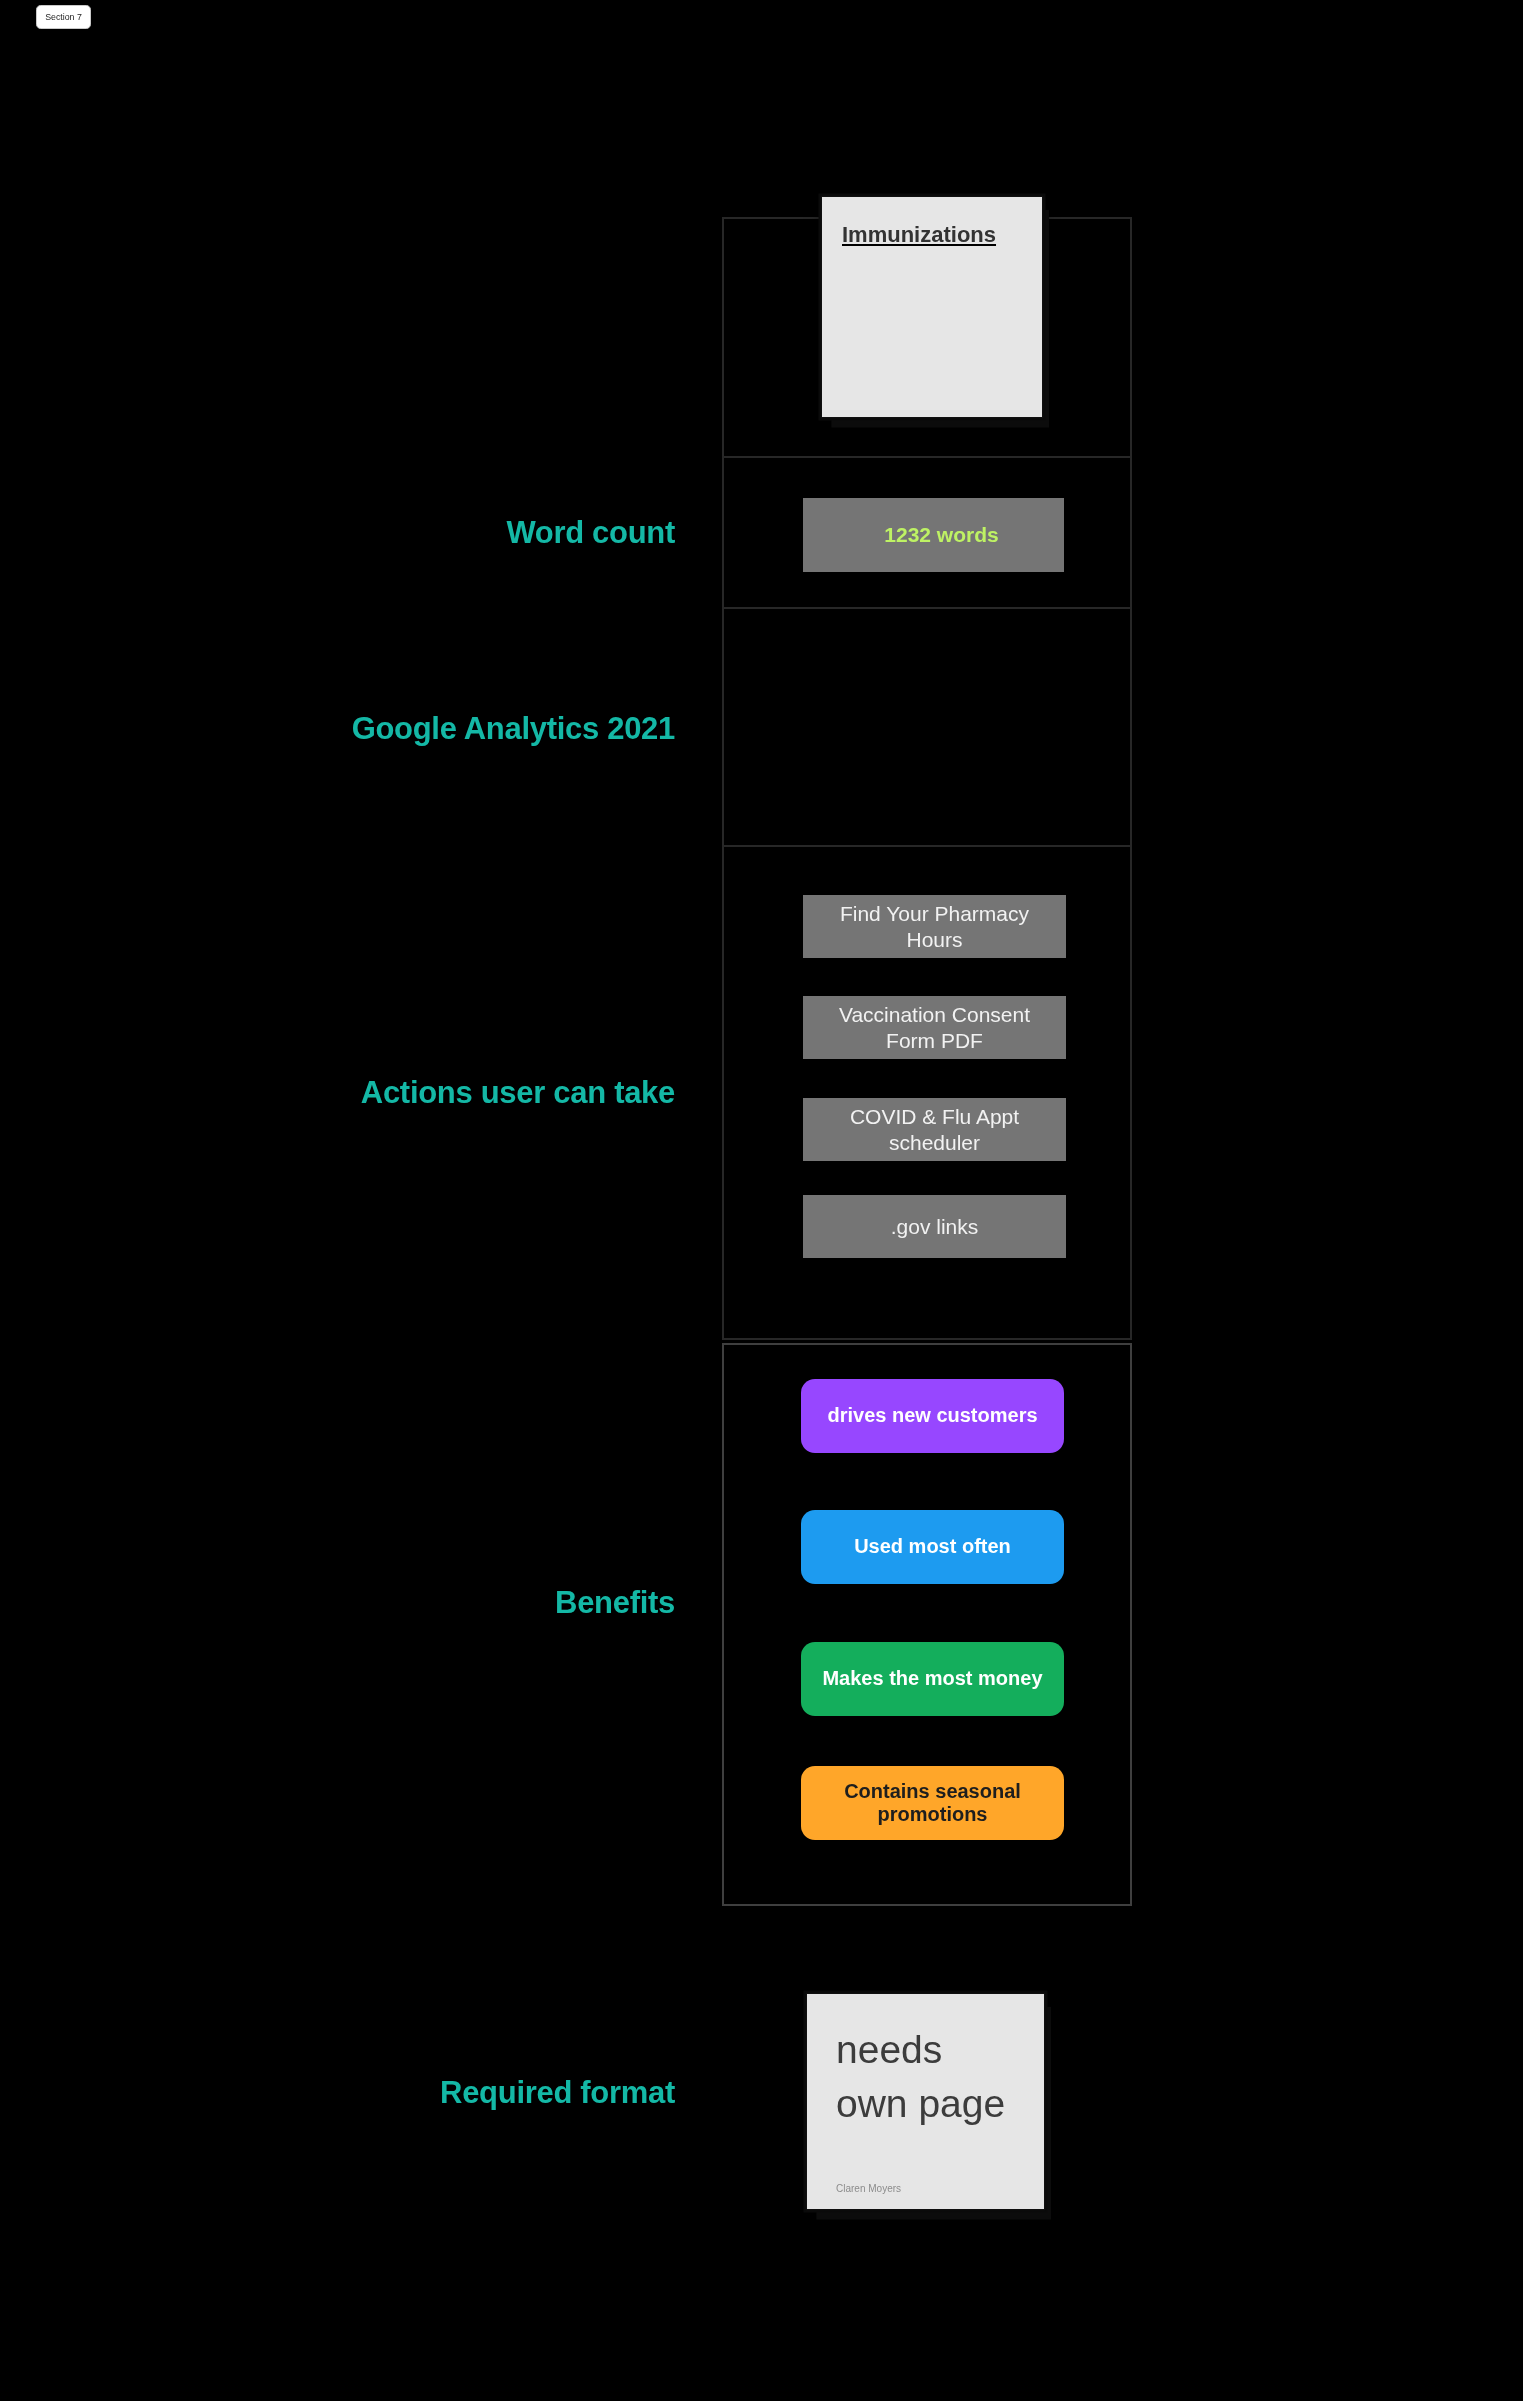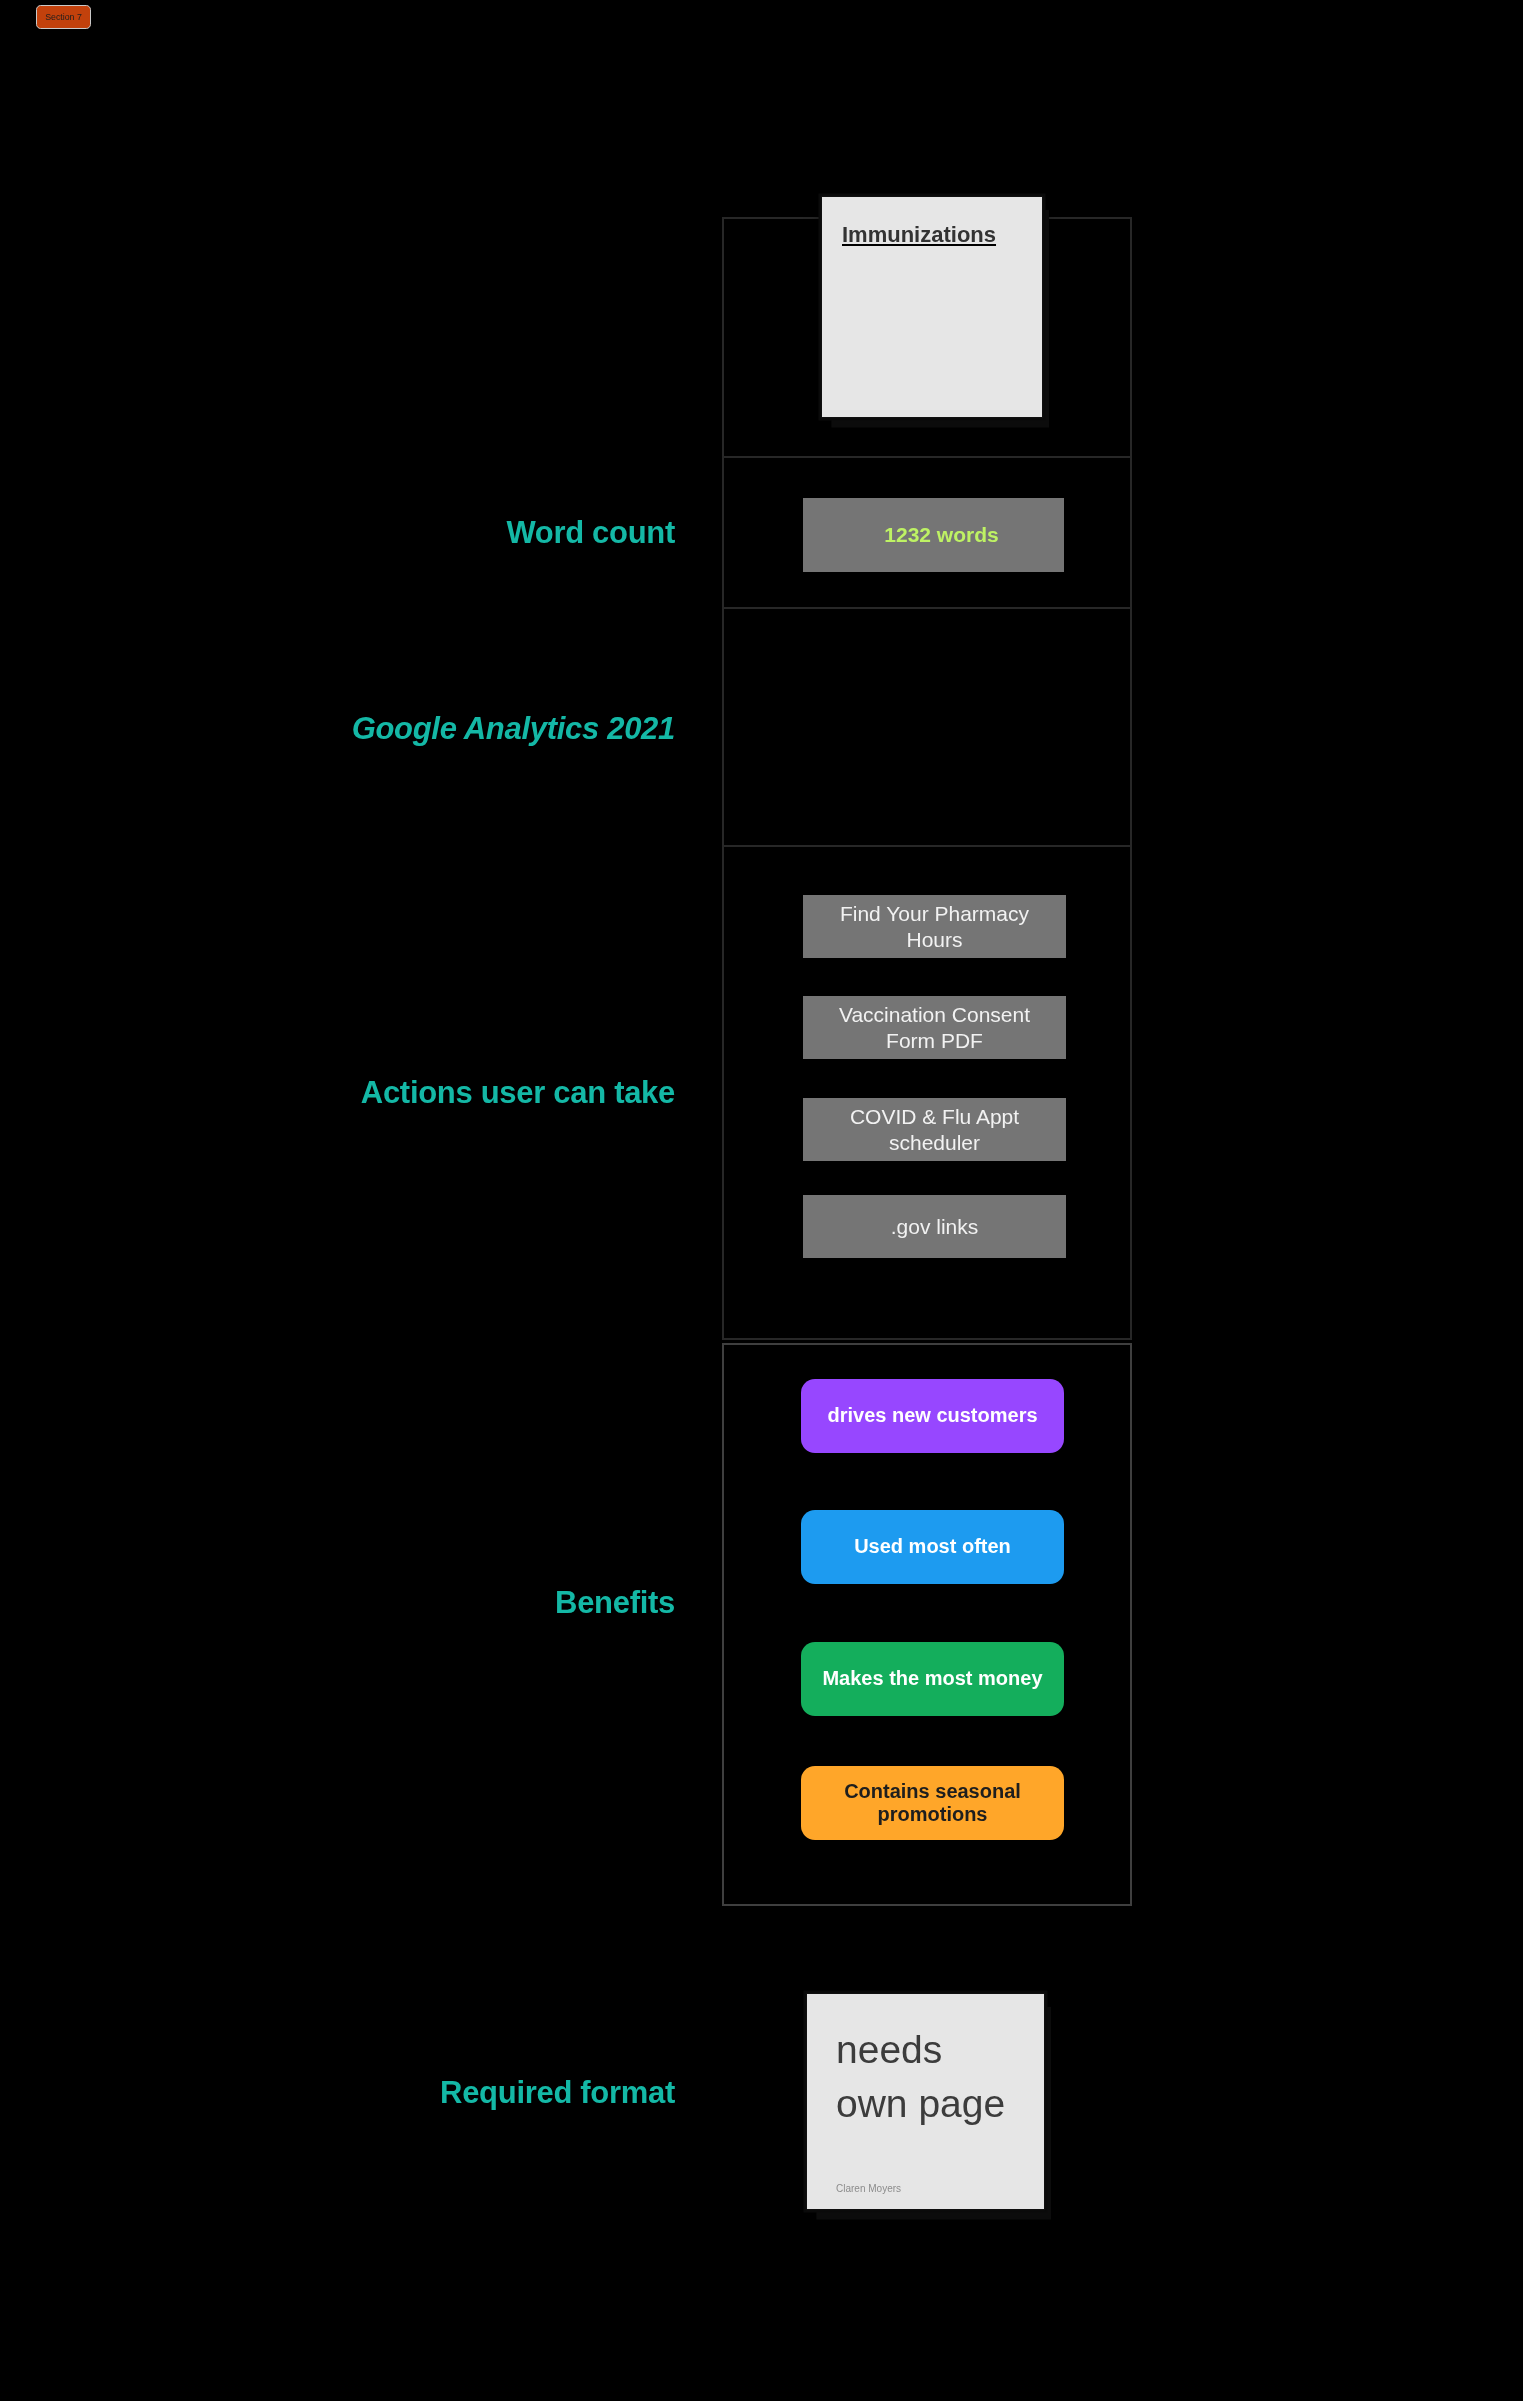--- a/index.html
+++ b/index.html
@@ -8,21 +8,21 @@
     width:1523px;height:2401px;
     font-family:"Liberation Sans", sans-serif;
     overflow:hidden;
   }
   .canvas{position:absolute;inset:0;background:#000;}
 
   
   .section-chip{
     position:absolute;left:36px;top:4.7px;
     min-width:55px;height:24px;
-    background:#c2410c;border:0.6px solid #c9c9c9;border-radius:4.7px;
+    background:#ffffff;border:0.6px solid #c9c9c9;border-radius:4.7px;
     color:#1e1e1e;font-size:8.8px;font-weight:400;
     display:flex;align-items:center;justify-content:center;
     padding:0 7px;box-sizing:border-box;
     box-shadow:0 1.2px 2.3px rgba(0,0,0,.5);
     text-align:right;
   }
 
   
   .grid{
     position:absolute;left:722px;top:217px;width:410px;height:1123px;
@@ -41,21 +41,21 @@
     border:2.3px solid #3f3f3f;box-sizing:border-box;
   }
 
   
   .row-heading{
     position:absolute;right:848px;
     color:#14b8a6;font-weight:700;font-size:31px;line-height:42px;
     white-space:nowrap;letter-spacing:-0.3px;
   }
   .h-wordcount{top:512px;}
-  .h-analytics{top:708px;font-style:italic;}
+  .h-analytics{top:708px;}
   .h-actions{top:1072px;margin-left:10px;}
   .h-benefits{top:1582px;}
   .h-required{top:2072px;}
 
   
   .gray-shape{
     position:absolute;background:#757575;color:#bef264;
     display:flex;align-items:center;justify-content:center;text-align:center;
     box-sizing:border-box;
     padding-left:16px;

